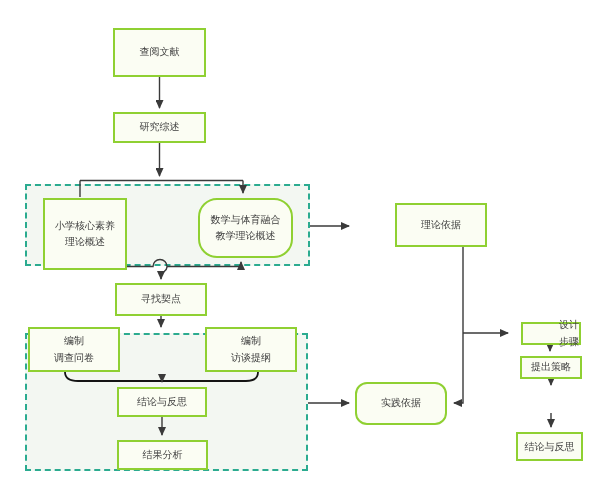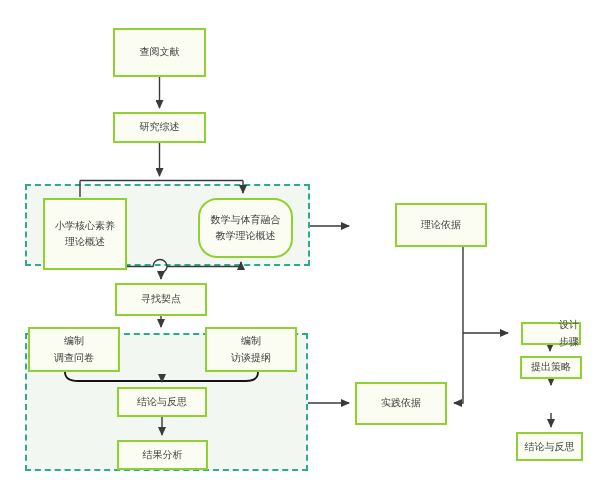--- a/index.html
+++ b/index.html
@@ -76,21 +76,21 @@
 
   <div class="node" style="left:205px; top:327px; width:92px; height:45px;">编制
 访谈提纲</div>
 
   <div class="node" style="left:117px; top:387px; width:90px; height:30px;">结论与反思</div>
 
   <div class="node" style="left:117px; top:440px; width:91px; height:30px;">结果分析</div>
 
   <div class="node" style="left:355px; top:203px; width:92px; height:44px;margin-left:40px;">理论依据</div>
 
-  <div class="node" style="left:355px; top:382px; width:92px; height:43px;">实践依据</div>
+  <div class="node" style="left:355px; top:382px; width:92px; height:43px;border-radius:12px;">实践依据</div>
 
   <div class="node" style="left:521px; top:322px; width:60px; height:23px;padding-left:36px;">设计步骤</div>
 
   <div class="node" style="left:520px; top:356px; width:62px; height:23px;">提出策略</div>
 
 
   <div class="node tight" style="left:516px; top:432px; width:67px; height:29px;">结论与反思</div>
 
 </div>
 

